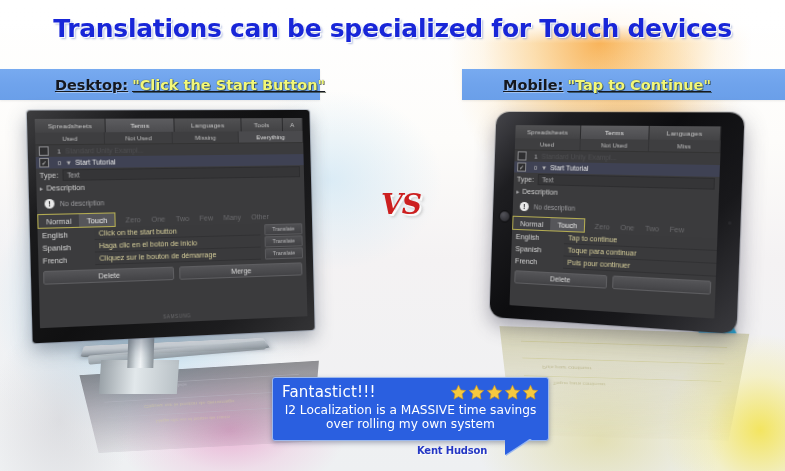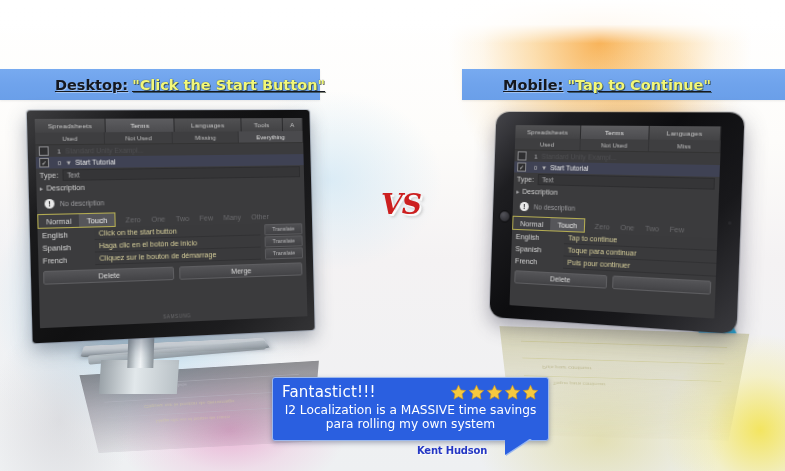--- a/index.html
+++ b/index.html
@@ -171,20 +171,21 @@
   <div class="bg bg-blue"></div>
   <div class="bg bg-blue2"></div>
   <div class="bg bg-orange"></div>
   <div class="bg bg-orange2"></div>
   <div class="bg bg-pink"></div>
   <div class="bg bg-yellow"></div>
   <div class="bg bg-yellow2"></div>
   <div class="bg bg-grey"></div>
   <div class="bg bg-topwhite"></div>
 
+  <div class="title">Translations can be specialized for Touch devices</div>
 
   <div class="hdr-bar hdr-left">
     <span class="hdr-plain">Desktop:</span>
     <span class="hdr-quote">"Click the Start Button"</span>
   </div>
   <div class="hdr-bar hdr-right">
     <span class="hdr-plain">Mobile:</span>
     <span class="hdr-quote">"Tap to Continue"</span>
   </div>
 
@@ -394,19 +395,19 @@
               <path d="M12 1.8l3.1 6.6 7 .9-5.1 4.9 1.3 7.1-6.3-3.5-6.3 3.5 1.3-7.1L1.9 9.3l7-.9z" fill="#f6c93f" stroke="#c9972a" stroke-width="1"></path>
             </svg>
           <svg width="17" height="17" viewBox="0 0 24 24">
               <path d="M12 1.8l3.1 6.6 7 .9-5.1 4.9 1.3 7.1-6.3-3.5-6.3 3.5 1.3-7.1L1.9 9.3l7-.9z" fill="#f6c93f" stroke="#c9972a" stroke-width="1"></path>
             </svg>
           <svg width="17" height="17" viewBox="0 0 24 24">
               <path d="M12 1.8l3.1 6.6 7 .9-5.1 4.9 1.3 7.1-6.3-3.5-6.3 3.5 1.3-7.1L1.9 9.3l7-.9z" fill="#f6c93f" stroke="#c9972a" stroke-width="1"></path>
             </svg>
         </div>
       </div>
-      <div class="tm-body">I2 Localization is a MASSIVE time savings para rolling my own system</div>
+      <div class="tm-body">I2 Localization is a MASSIVE time savings over rolling my own system</div>
       <div class="tm-tail"></div>
     </div>
     <div class="tm-author">Kent Hudson</div>
   </div>
 
 </div>
 
 </body></html>

